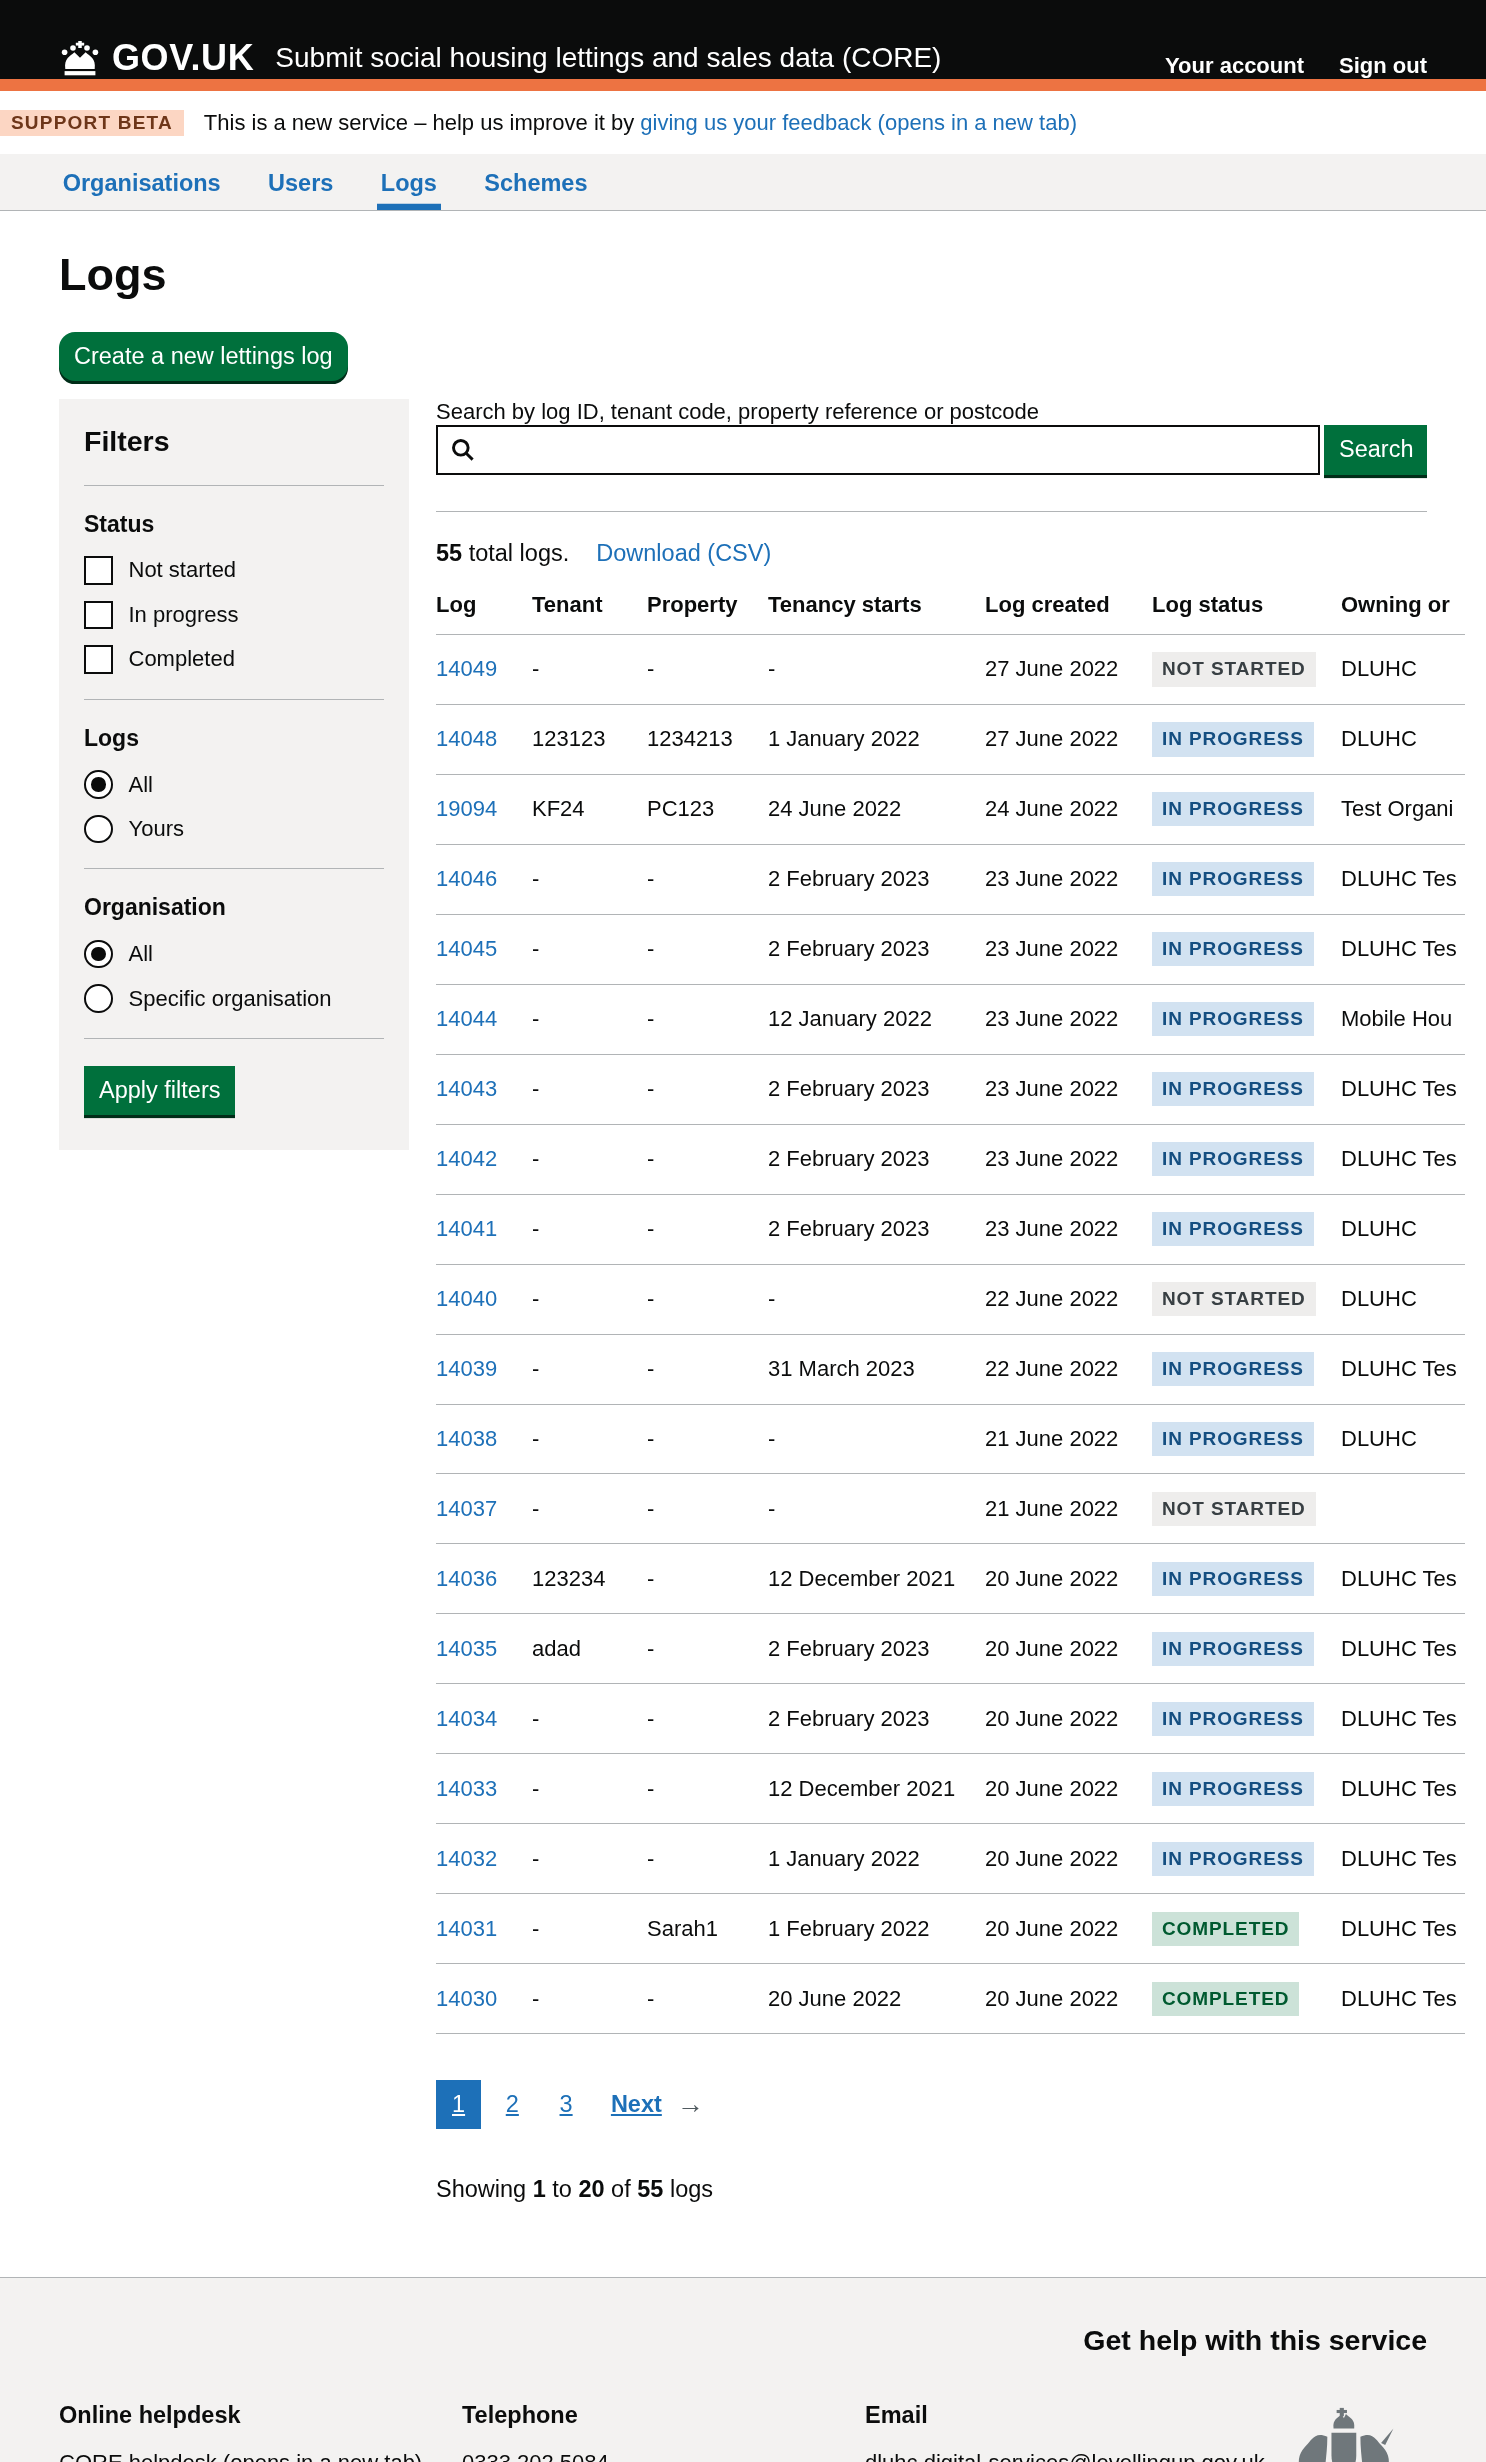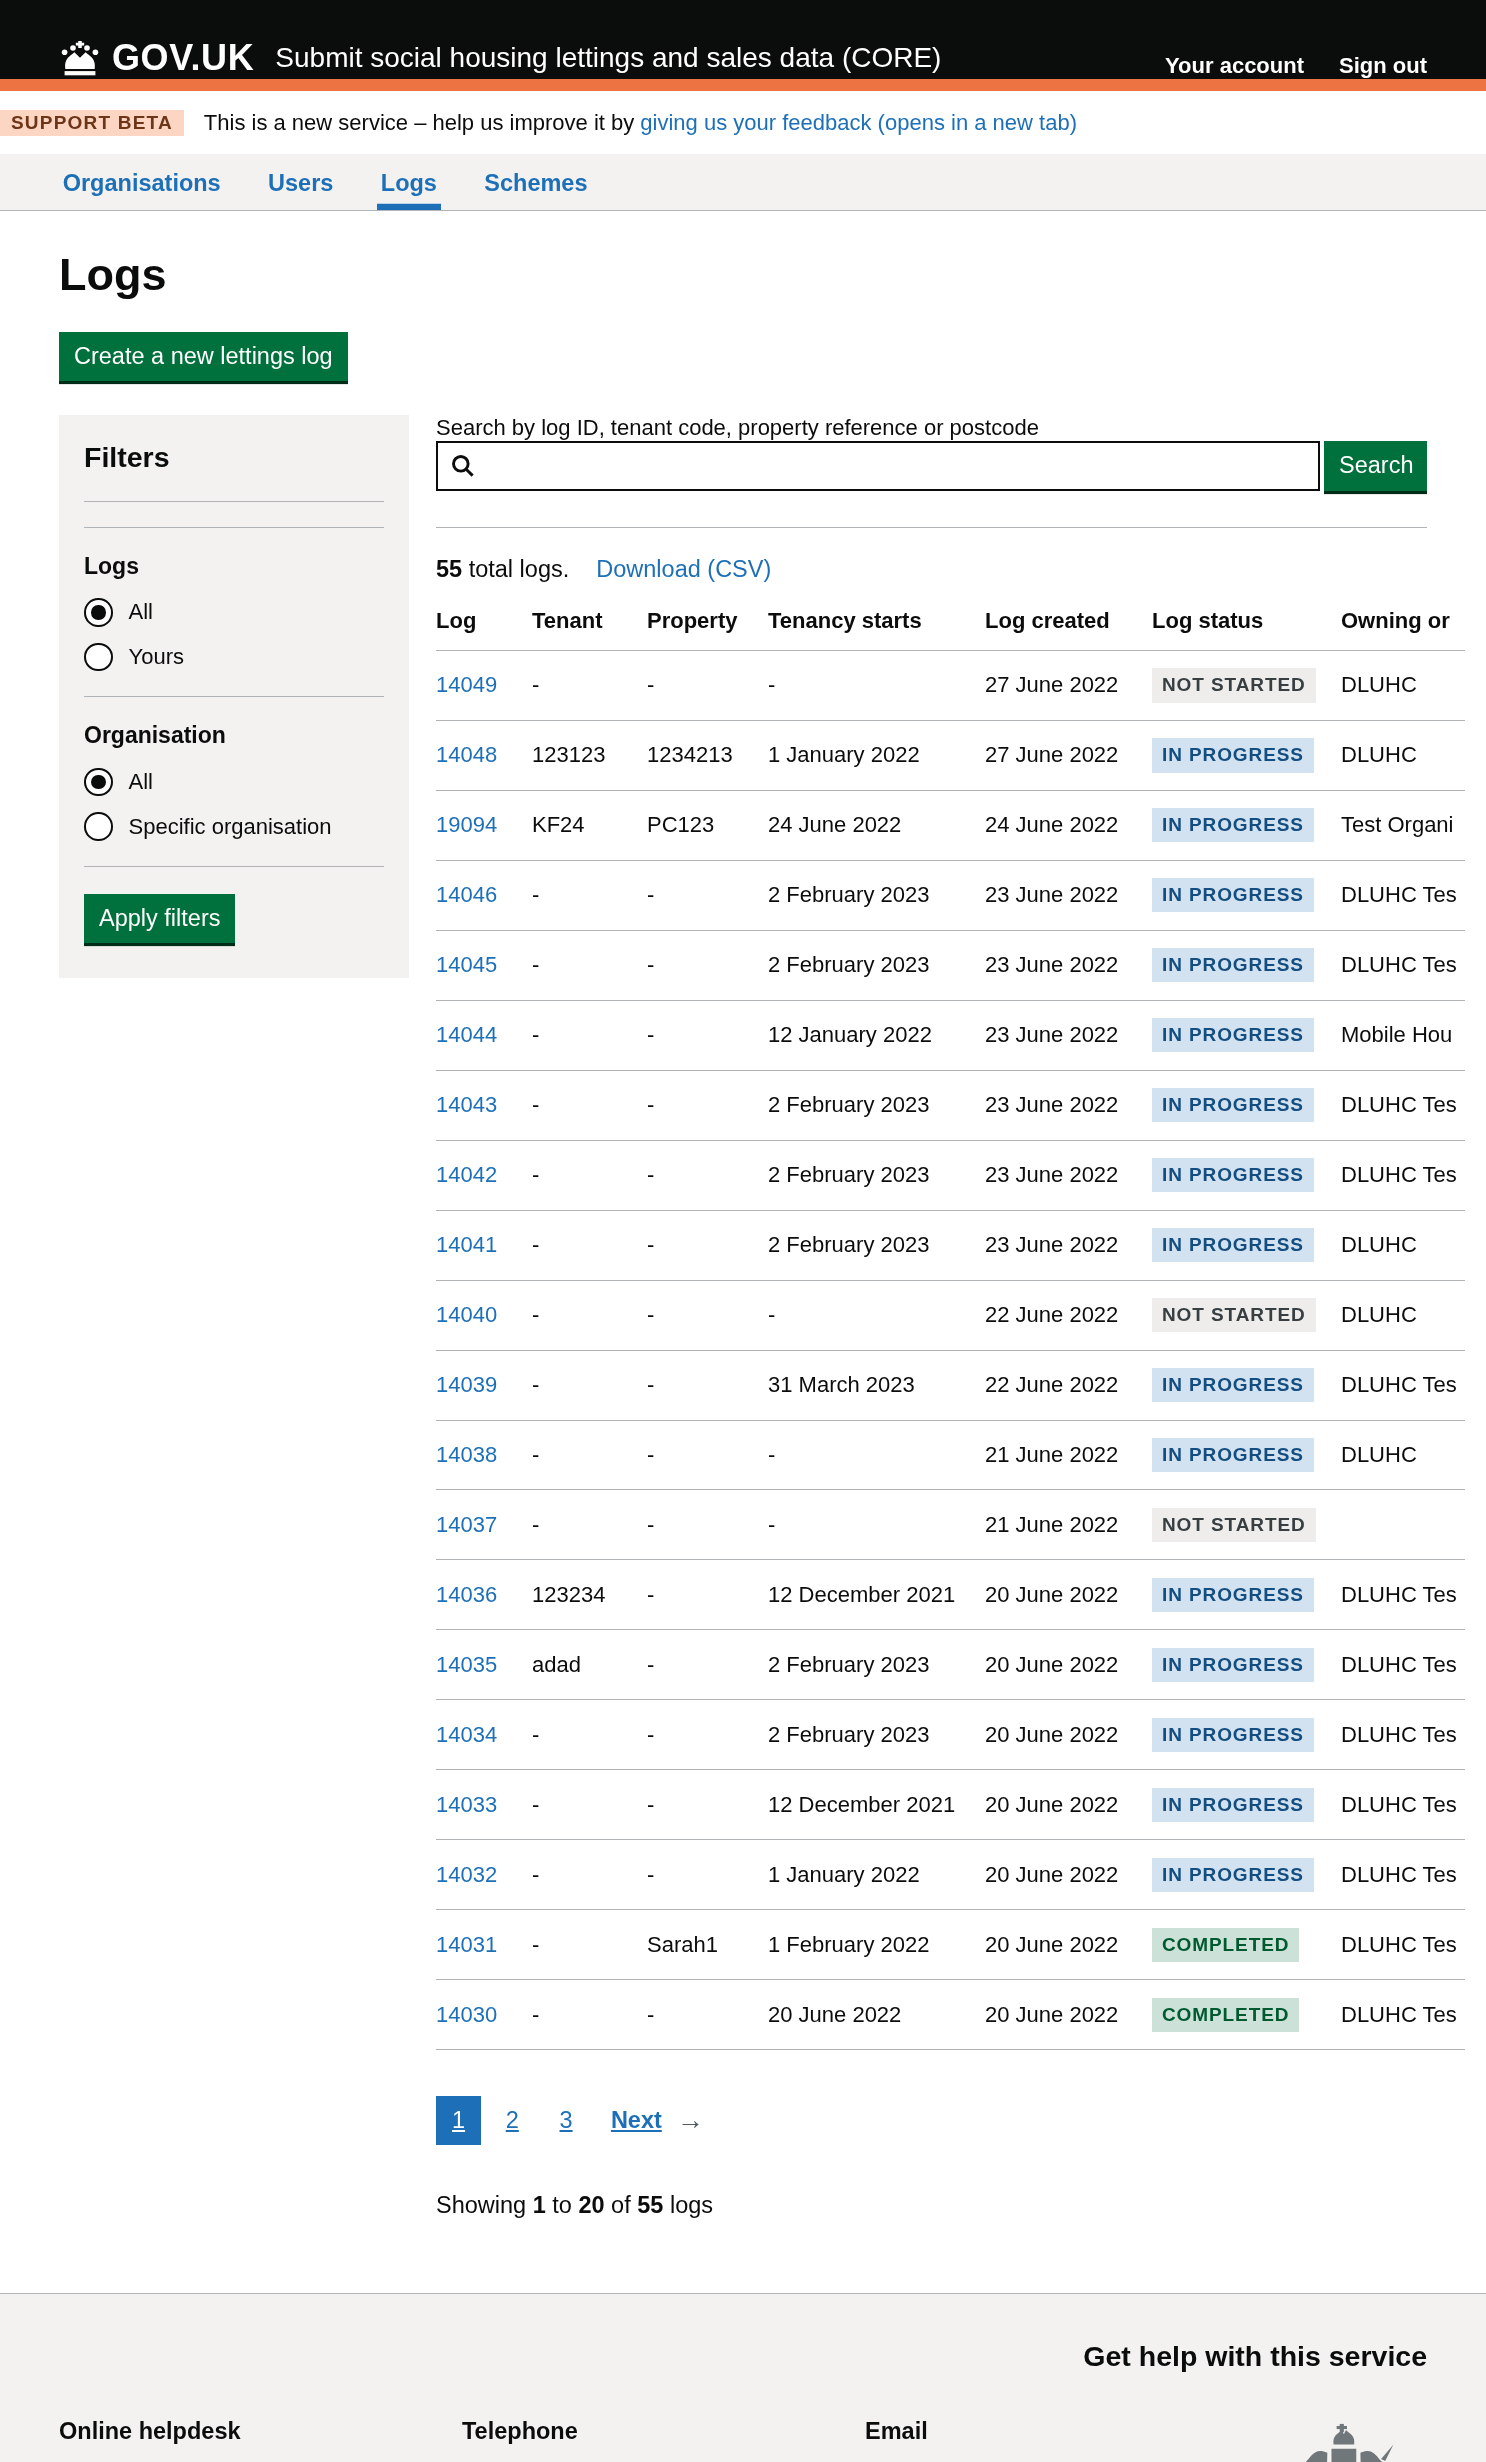--- a/index.html
+++ b/index.html
@@ -45,21 +45,21 @@
   }
   .nav-item.active { box-shadow: inset 0 -6.2px 0 #1d70b8; }
 
   
   .page-title { font-size:45px; font-weight:700; margin:38px 0 31px; }
   .btn {
     display:inline-block; background:#00703c; color:#fff; border:0;
     font-family:inherit; font-size:23.5px; padding:11px 15px;
     box-shadow:0 3.1px 0 #002d18; text-align:center; cursor:pointer;
   }
-  .create-btn { margin-bottom:34px; }
+  .create-btn { margin-bottom:18px;border-radius:16px; }
 
   .layout { display:flex; align-items:flex-start; gap:27px; }
 
   
   .filters-panel { width:350px; flex:none; background:#f3f2f1; padding:26px 25px 35px; }
   .filters-title { font-size:28.5px; font-weight:700; margin:0 0 27px; }
   .fgroup-label { font-size:23px; font-weight:700; margin:0 0 18.6px; }
   .fdivider { border:0; border-top:1.2px solid #b1b4b6; margin:25px 0; }
   .option-row { display:flex; align-items:center; margin-bottom:16px; }
   .option-row:last-child { margin-bottom:0; }
@@ -189,20 +189,35 @@
   <h1 class="page-title">Logs</h1>
 
   <button class="btn create-btn">Create a new lettings log</button>
 
   <div class="layout">
 
     <aside class="filters-panel">
       <h2 class="filters-title">Filters</h2>
       <div id="filters-groups">
           <hr class="fdivider">
+          <div class="fgroup">
+            <h3 class="fgroup-label">Status</h3>
+            <div class="option-row">
+              <span class="checkbox"></span>
+              <label class="option-label">Not started</label>
+            </div>
+            <div class="option-row">
+              <span class="checkbox"></span>
+              <label class="option-label">In progress</label>
+            </div>
+            <div class="option-row">
+              <span class="checkbox"></span>
+              <label class="option-label">Completed</label>
+            </div>
+          </div>
           <hr class="fdivider">
           <div class="fgroup">
             <h3 class="fgroup-label">Logs</h3>
             <div class="option-row">
               <span class="radio checked"></span>
               <label class="option-label">All</label>
             </div>
             <div class="option-row">
               <span class="radio"></span>
               <label class="option-label">Yours</label>

